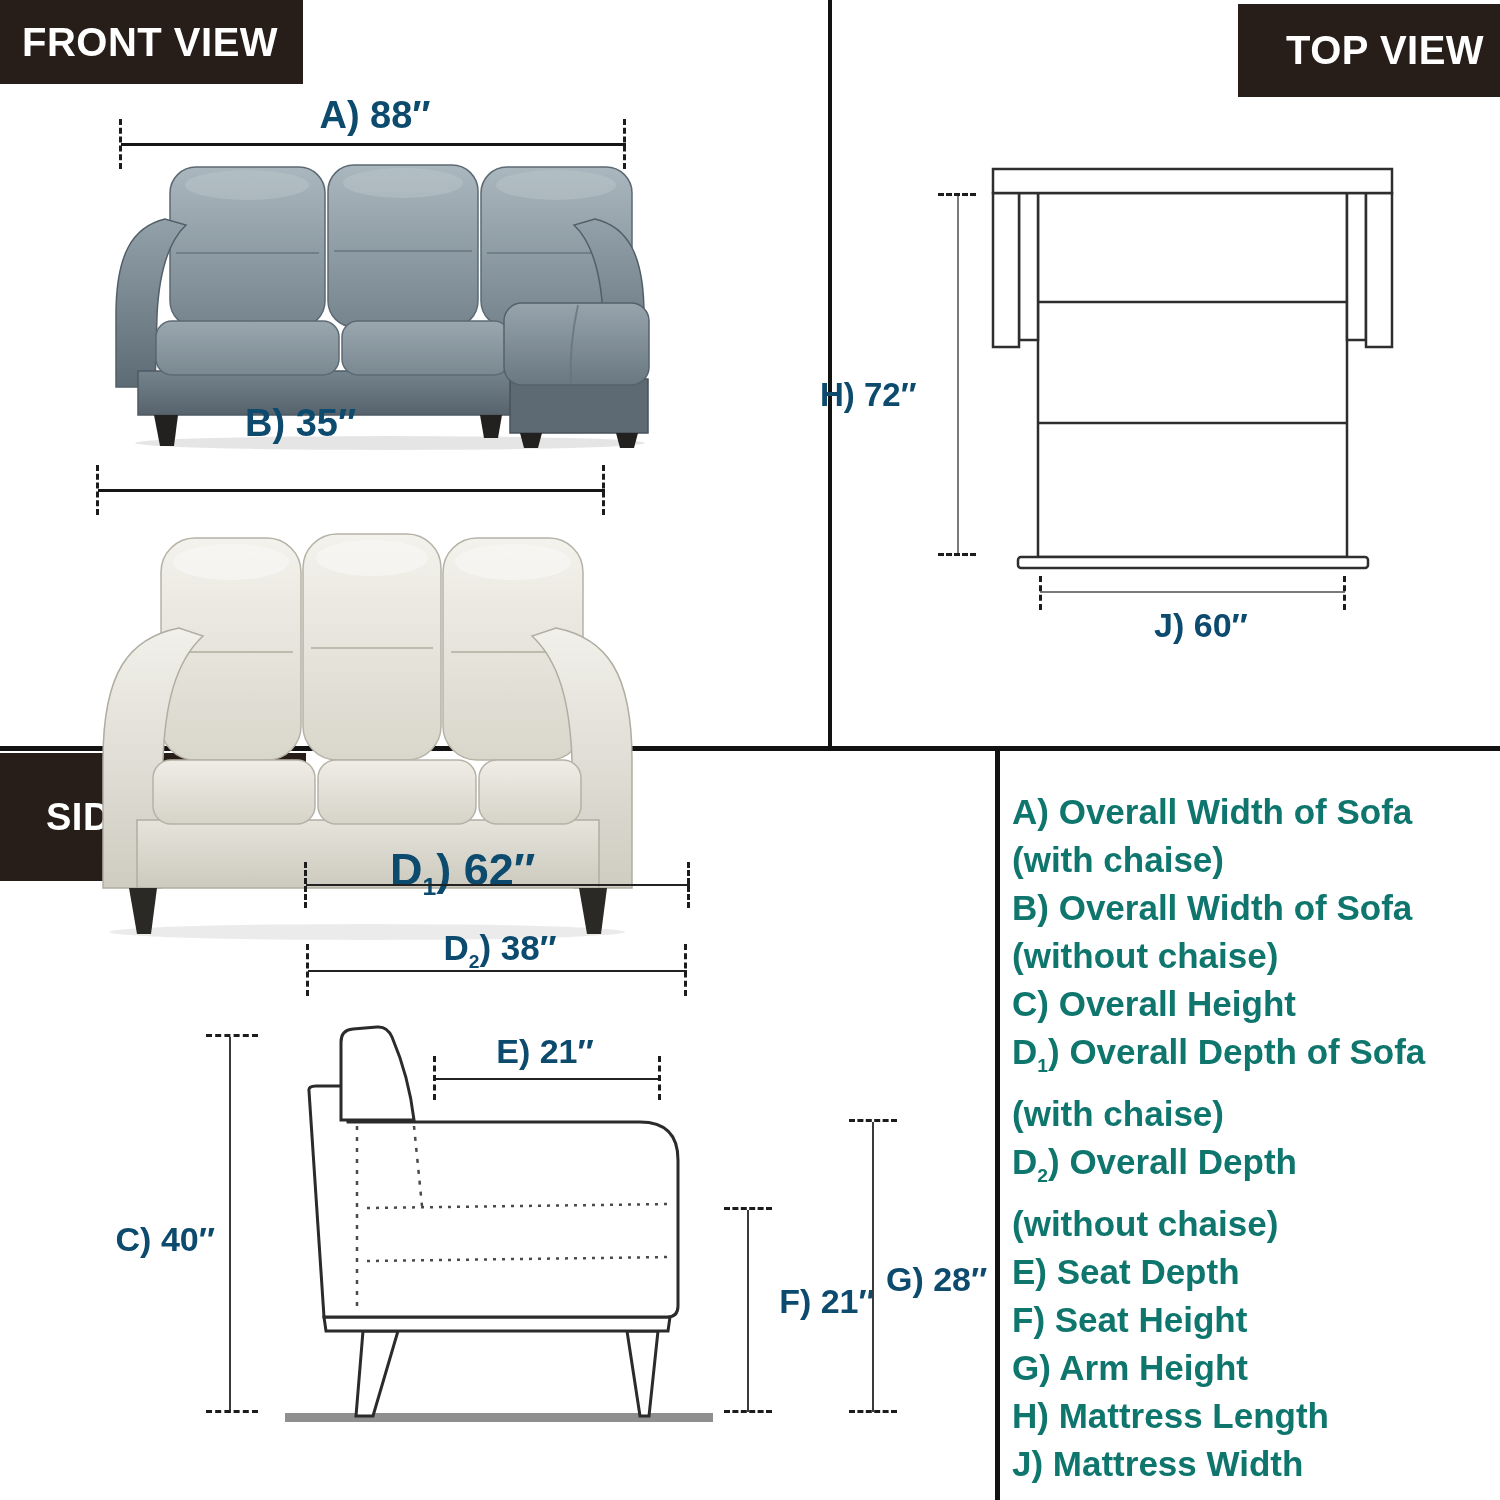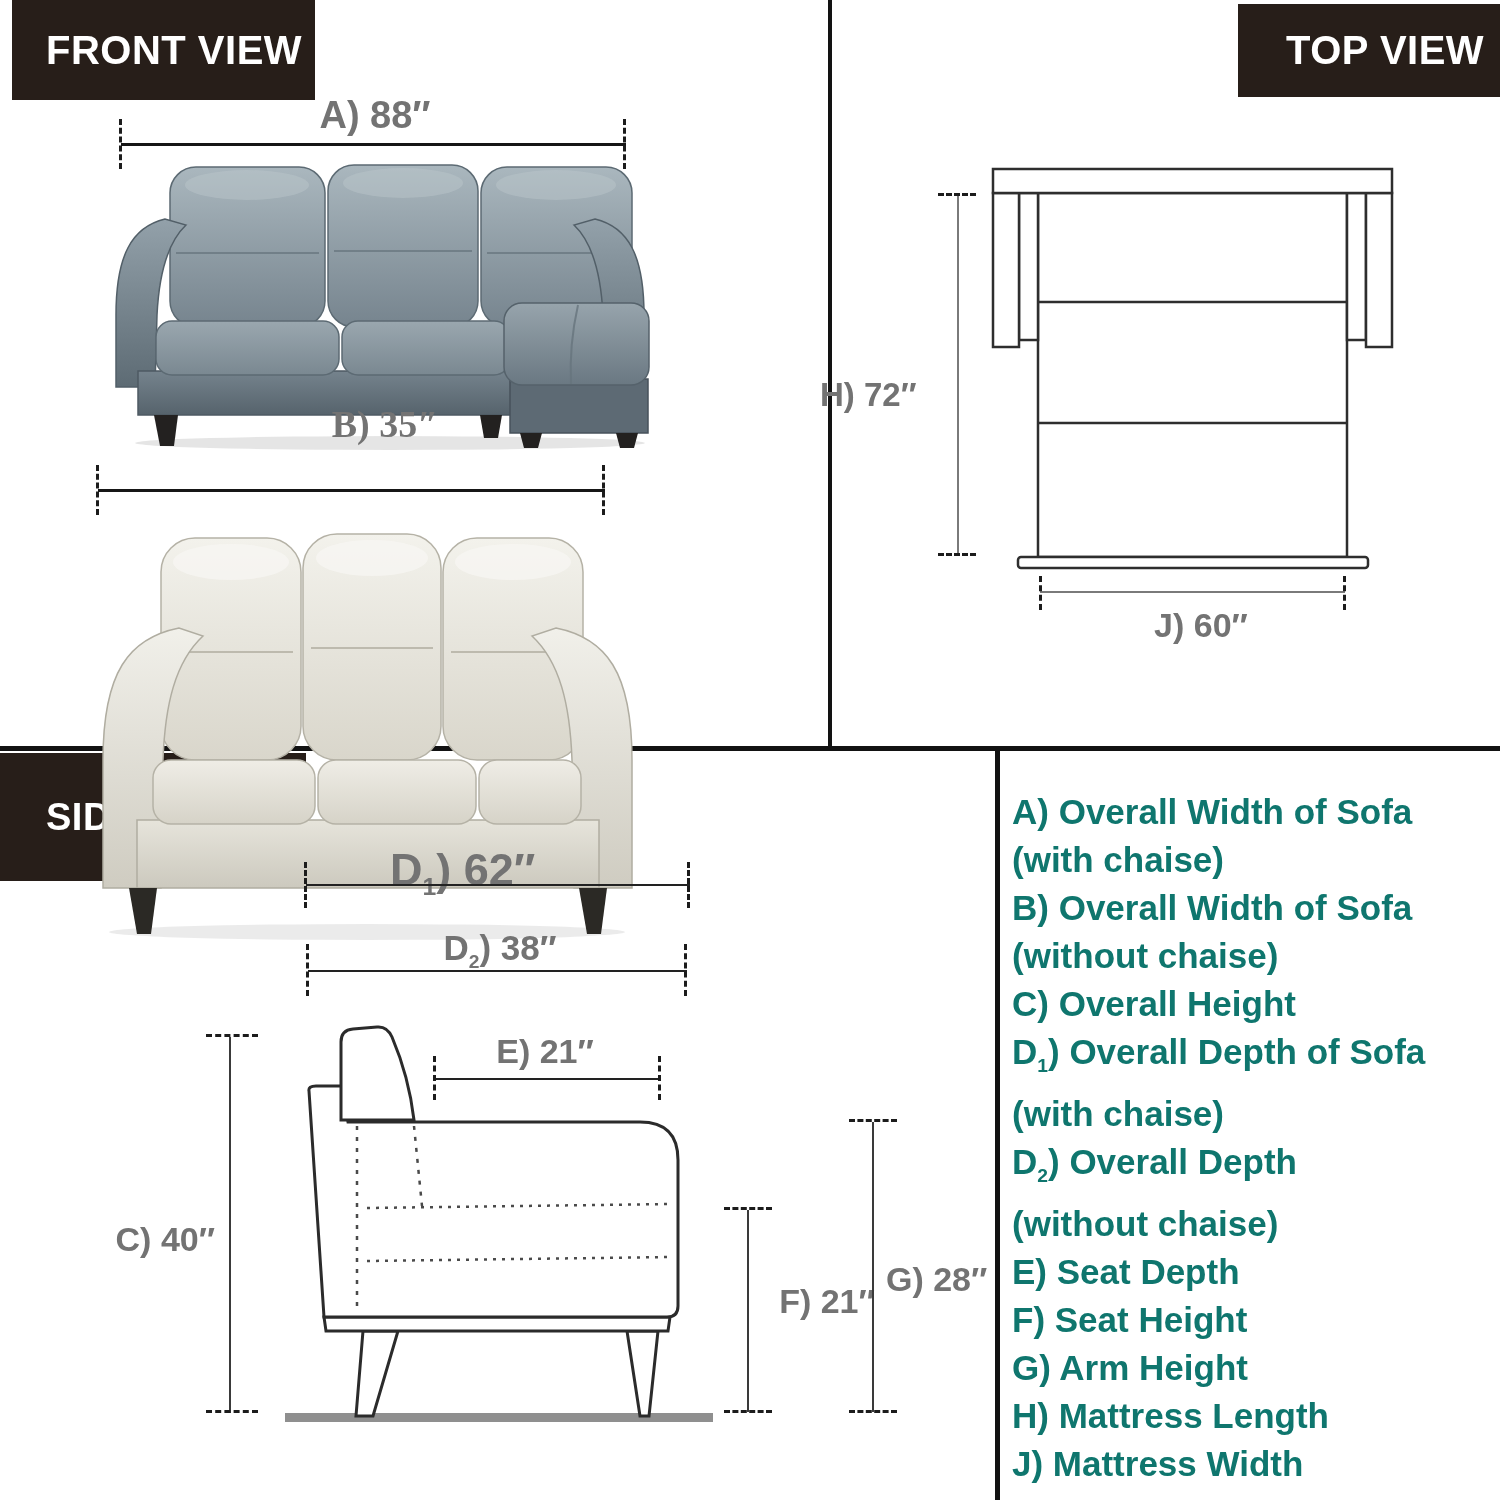--- a/index.html
+++ b/index.html
@@ -3,28 +3,28 @@
 <meta charset="utf-8">
 <style>
   * { margin:0; padding:0; box-sizing:border-box; }
   html,body { width:1500px; height:1500px; background:#fff; font-family:"Liberation Sans", sans-serif; }
   #stage { position:absolute; left:0; top:0; width:1500px; height:1500px; background:#fff; overflow:hidden; }
 
   .divider { position:absolute; background:#121212; }
 
   .view-header { position:absolute; background:#271e19; color:#fff; font-weight:700;
                  display:flex; align-items:center; letter-spacing:.5px; }
-  .view-header.front { left:12px; top:0; width:303px; height:100px; font-size:40px; padding-left:34px; }
+  .view-header.front { left:0; top:0; width:303px; height:84px; font-size:40px; padding-left:22px; }
   .view-header.top   { left:1238px; top:4px; width:262px; height:93px; font-size:40px; padding-left:48px; }
   .view-header.side  { left:0; top:753px; width:306px; height:128px; font-size:38px; padding-left:46px; }
 
-  .dim-label { position:absolute; font-weight:700; color:#737373; white-space:nowrap; }
+  .dim-label { position:absolute; font-weight:700; color:#0c4a6e; white-space:nowrap; }
   .dim-label sub { font-size:.55em; }
   .lbl-a { left:245px; top:94px;  width:260px; text-align:center; font-size:38px; }
-  .lbl-b { left:255px; top:402px; width:260px; text-align:center; font-size:38px;font-family:Liberation Serif, serif; }
+  .lbl-b { left:245px; top:402px; width:260px; text-align:left; font-size:38px; }
   .lbl-h { left:820px; top:376px; width:128px; text-align:left;  font-size:33px; }
   .lbl-j { left:1101px; top:606px; width:200px; text-align:center; font-size:34px; }
   .lbl-d1{ left:390px; top:844px; width:220px; text-align:left; font-size:45px; }
   .lbl-d2{ left:390px; top:928px; width:220px; text-align:center; font-size:35px; }
   .lbl-e { left:440px; top:1032px; width:210px; text-align:center; font-size:34px; }
   .lbl-c { left:80px;  top:1220px; width:135px; text-align:right; font-size:34px; }
   .lbl-f { left:757px; top:1282px; width:140px; text-align:center;  font-size:34px; }
   .lbl-g { left:886px; top:1260px; width:140px; text-align:left;  font-size:34px; }
 
   .dim-line-h { position:absolute; background:#161616; height:3px; }

